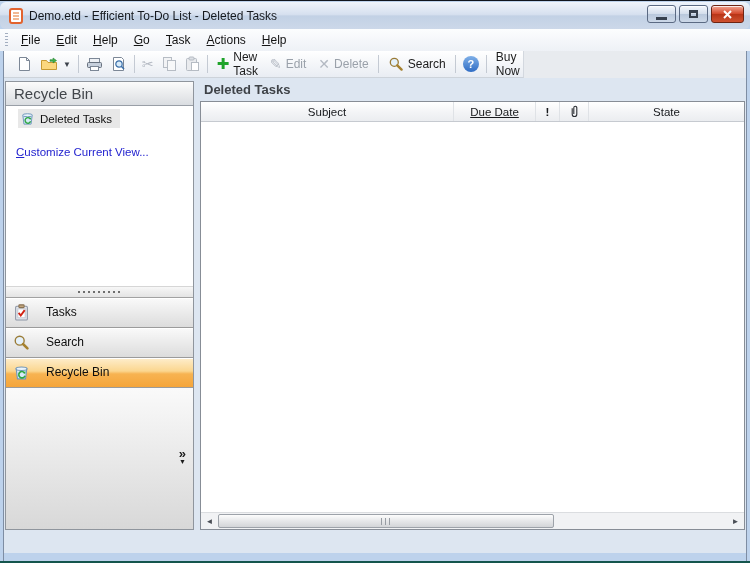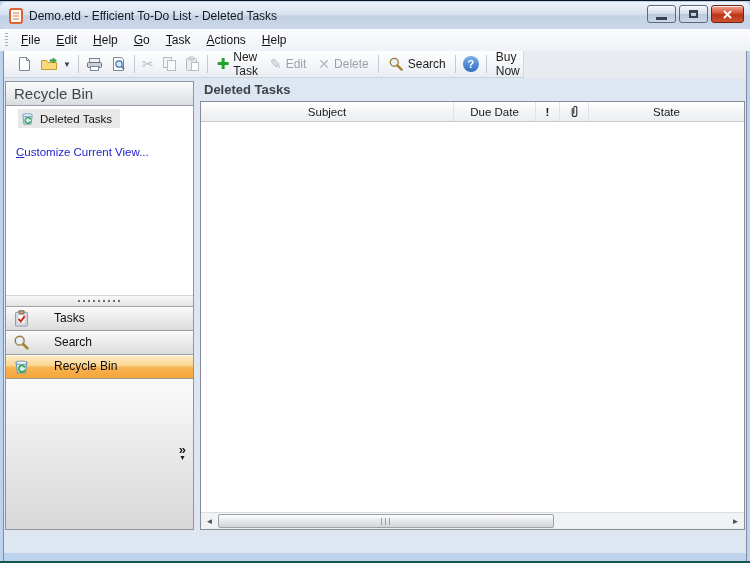--- a/index.html
+++ b/index.html
@@ -67,43 +67,43 @@
     font-size: 11.5px; color: #111; background: #e8e8e8; }
   .tree-item svg { flex: 0 0 auto; }
   .customize-link { display: inline-block; margin: 16px 13px 0 10px; font-size: 11.5px;
     color: var(--link-blue,#2323cf); cursor: pointer; }
   .customize-link::first-letter { text-decoration: underline; }
   .splitter { height: 12px; flex: 0 0 auto; background: linear-gradient(#f7f7f7, #e4e4e4);
     border-top: 1px solid #d6d6d6; border-bottom: 1px solid #a2a2a2;
     display: flex; align-items: center; justify-content: center; }
   .splitter-dots { width: 44px; height: 2px;
     background-image: repeating-linear-gradient(to right, #6e6e6e 0 2px, transparent 2px 5px); }
-  .nav-btn { height: 24px; flex: 0 0 auto; border-bottom: 1px solid #9b9b9b;
-    background: linear-gradient(#fafafa, #dcdcdc); display: flex; align-items: center; gap: 24px;
+  .nav-btn { height: 30px; flex: 0 0 auto; border-bottom: 1px solid #9b9b9b;
+    background: linear-gradient(#fafafa, #dcdcdc); display: flex; align-items: center; gap: 16px;
     padding-left: 7px; font-size: 12px; color: #0e0e0e; box-shadow: inset 0 1px 0 #fff; }
   .nav-btn.selected {
     background: linear-gradient(#feeecd, #fbd68f 45%, var(--accent-orange,#f7b351) 55%, #f5a53a); }
   .nav-footer { flex: 1 0 auto; background: linear-gradient(#fafafa, #d8d8d8);
     display: flex; align-items: center; justify-content: flex-end; padding-right: 7px; }
   .chev-stack { display: flex; flex-direction: column; align-items: center; line-height: 8px; color: #1b1b1b; }
   .chev-main { font-size: 13px; font-weight: bold; }
   .chev-down { font-size: 7px; }
 
   
   .mainpanel { position: absolute; left: 196px; right: 1px; top: 0; bottom: 23px; }
   .main-header { height: 23px; font-weight: bold; font-size: 13px; color: #3e4247; padding: 4px 0 0 4px; }
   .listview { position: absolute; left: 0; right: 0; top: 23px; bottom: 0;
     background: #22c55e; border: 1px solid #878d96; }
   .cols { height: 20px; display: flex; border-bottom: 1px solid #c6cad0;
     background: linear-gradient(#ffffff, #f3f4f6 55%, #ebedf0); }
   .col { display: flex; align-items: center; justify-content: center;
     border-right: 1px solid #dfe2e6; font-size: 11.5px; color: #17191c; flex: 0 0 auto; }
   .col-subject { width: 253px; }
   .col-start { width: 93px; }
-  .col-due { width: 82px; }
+  .col-due { width: 82px; text-decoration: underline; }
   .col-pri { width: 24px; font-weight: bold; }
   .col-clip { width: 29px; }
   .col-state { flex: 1 1 auto; border-right: none; text-align: center; }
   .list-body { position: absolute; left: 0; right: 0; top: 20px; bottom: 17px; background: #fff; }
   .hscroll { position: absolute; left: 0; right: 0; bottom: 0; height: 17px;
     background: #f1f2f4; border-top: 1px solid #dbdde0; display: flex; }
   .sb-arrow { width: 17px; flex: 0 0 auto; display: flex; align-items: center; justify-content: center;
     font-size: 8px; color: #4a4e55; }
   .sb-track { flex: 1 1 auto; position: relative; }
   .sb-thumb { position: absolute; left: 0; top: 1px; bottom: 1px; width: 66%;

